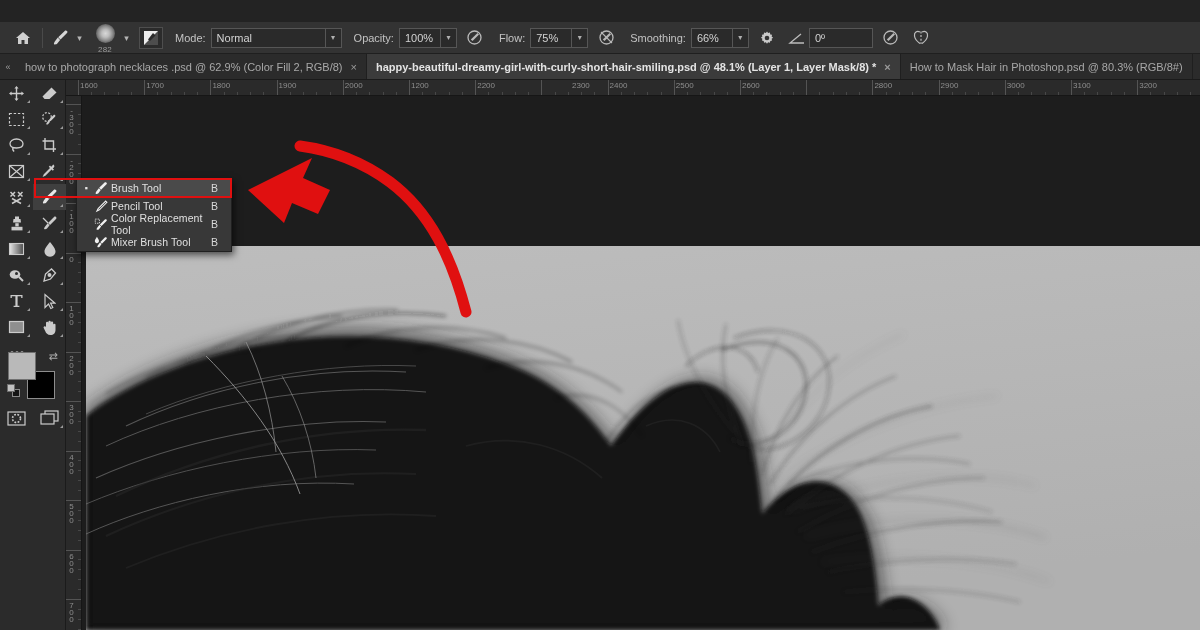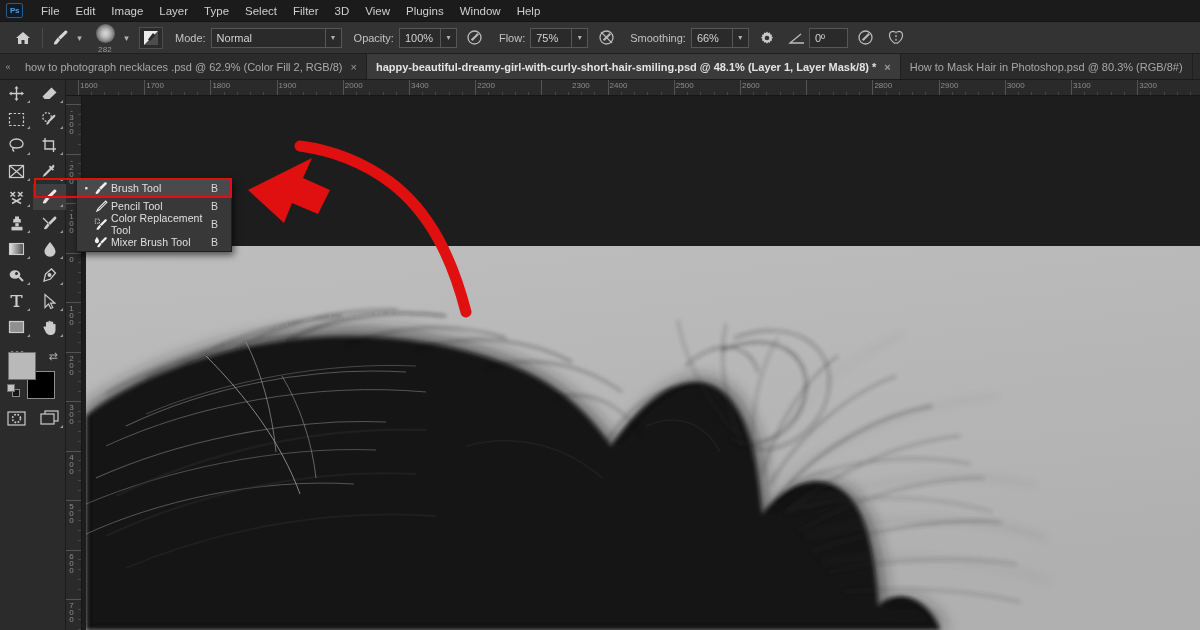--- a/index.html
+++ b/index.html
@@ -60,21 +60,21 @@
     border:1px solid #4e4e4e; display:flex; align-items:center; justify-content:center;
   }
   .ob-label{ font-size:11px; color:#c3c3c3; margin-left:12px; margin-right:5px; white-space:nowrap; }
   .ob-field{
     height:20px; background:#2a2a2a; border:1px solid #565656;
     display:flex; align-items:center; color:#d2d2d2; font-size:11px;
     padding:0 5px;
   }
   .ob-field.wide{ width:115px; }
   .ob-field.num{ width:42px; justify-content:flex-start; }
-  .ob-field.ang{ width:39px; }
+  .ob-field.ang{ width:64px; }
   .ob-dd{
     width:16px; height:20px; background:#2a2a2a; border:1px solid #565656;
     border-left:none; display:flex; align-items:center; justify-content:center;
     font-size:8px; color:#b0b0b0;
   }
   .ob-ic{ width:24px; height:24px; display:flex; align-items:center; justify-content:center; margin-left:6px; }
 
   
   .tabbar{
     position:absolute; top:54px; left:0; width:1200px; height:26px;
@@ -176,35 +176,20 @@
     position:absolute; left:34px; top:178px; width:198px; height:20px;
     border:2px solid #e01010; box-sizing:border-box; z-index:60; pointer-events:none;
   }
   .arrow-svg{ position:absolute; left:0; top:0; width:1200px; height:630px; z-index:55; pointer-events:none; }
 </style>
 </head>
 <body>
 
 <div class="app">
 
-  <div class="menubar">
-    <div class="ps-logo">Ps</div>
-    <div class="menu-item">File</div>
-    <div class="menu-item">Edit</div>
-    <div class="menu-item">Image</div>
-    <div class="menu-item">Layer</div>
-    <div class="menu-item">Type</div>
-    <div class="menu-item">Select</div>
-    <div class="menu-item">Filter</div>
-    <div class="menu-item">3D</div>
-    <div class="menu-item">View</div>
-    <div class="menu-item">Plugins</div>
-    <div class="menu-item">Window</div>
-    <div class="menu-item">Help</div>
-  </div>
 
   <div class="optionsbar">
     <div class="home-ic">
       <svg width="16" height="16" viewBox="0 0 16 16">
           <path d="M8 2 L15 8 L13 8 L13 14 L9.5 14 L9.5 10 L6.5 10 L6.5 14 L3 14 L3 8 L1 8 Z" fill="#cfcfcf"></path>
         </svg>
     </div>
     <div class="ob-sep"></div>
 
     <div class="brush-ic">
@@ -520,21 +505,21 @@
         <div class="rtick minor" style="left: 237.08px;"></div>
         <div class="rtick minor" style="left: 250.32px;"></div>
         <div class="rtick minor" style="left: 263.56px;"></div>
         <div class="rtick" style="left: 276.8px;"></div>
         <div class="rlab" style="left: 276.8px;">2000</div>
         <div class="rtick minor" style="left: 290.04px;"></div>
         <div class="rtick minor" style="left: 303.28px;"></div>
         <div class="rtick minor" style="left: 316.52px;"></div>
         <div class="rtick minor" style="left: 329.76px;"></div>
         <div class="rtick" style="left: 343px;"></div>
-        <div class="rlab" style="left: 343px;">3400</div>
+        <div class="rlab" style="left: 343px;">1200</div>
         <div class="rtick minor" style="left: 356.24px;"></div>
         <div class="rtick minor" style="left: 369.48px;"></div>
         <div class="rtick minor" style="left: 382.72px;"></div>
         <div class="rtick minor" style="left: 395.96px;"></div>
         <div class="rtick" style="left: 409.2px;"></div>
         <div class="rlab" style="left: 409.2px;">2200</div>
         <div class="rtick minor" style="left: 422.44px;"></div>
         <div class="rtick minor" style="left: 435.68px;"></div>
         <div class="rtick minor" style="left: 448.92px;"></div>
         <div class="rtick minor" style="left: 462.16px;"></div>

